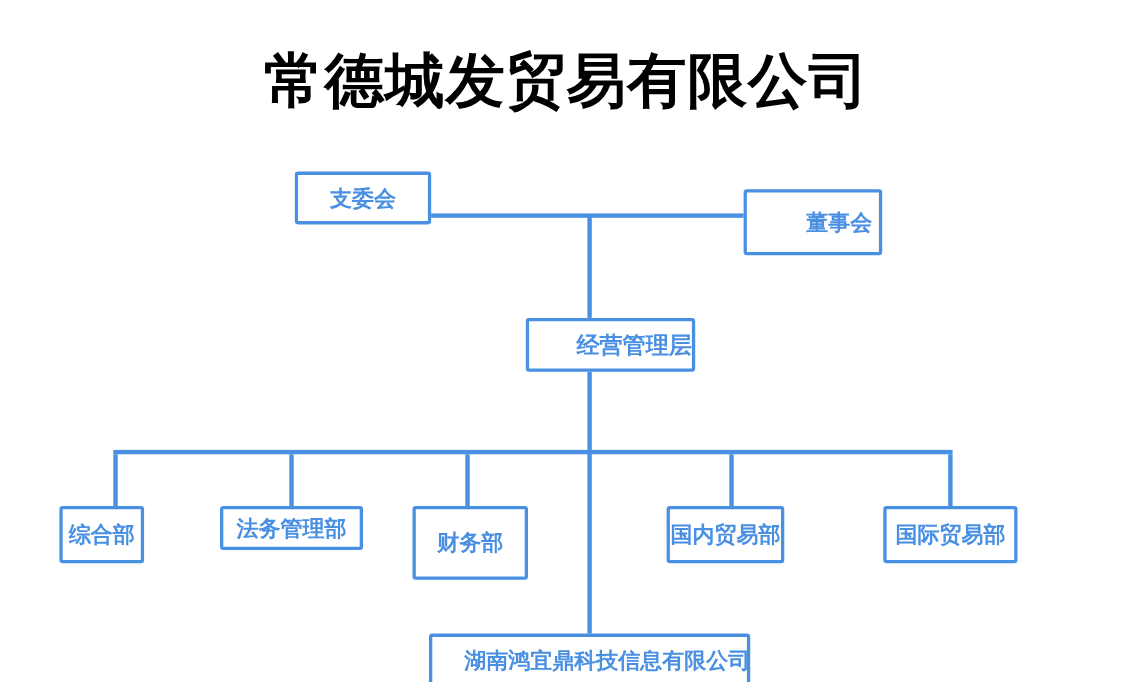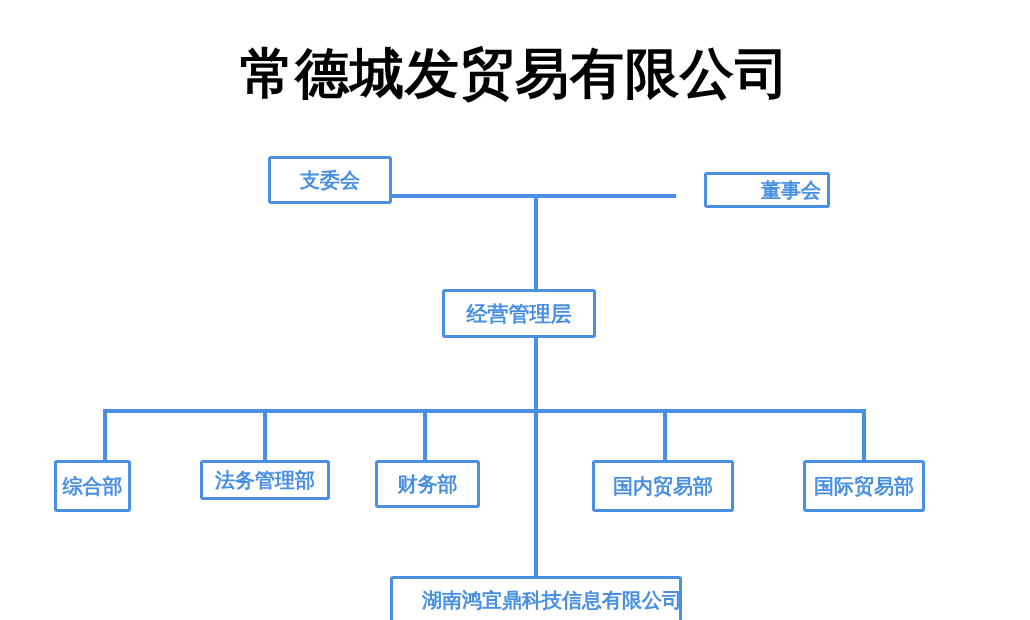--- a/index.html
+++ b/index.html
@@ -43,26 +43,26 @@
     z-index: 2;
   }
   .node.wide { font-size: 20px; padding-left: 32px; }
   .line {
     position: absolute;
     background: var(--accent);
     z-index: 1;
   }
   
   .n-branch    { left: 268px; top: 120px; width: 124px; height: 48px; }
-  .n-board     { left: 704px; top: 136px; width: 126px; height: 36px; padding-left: 48px; }
-  .n-mgmt      { left: 442px; top: 253px; width: 154px; height: 49px; font-size: 21px; }
+  .n-board     { left: 676px; top: 136px; width: 126px; height: 60px; padding-left: 48px; }
+  .n-mgmt      { left: 478px; top: 253px; width: 154px; height: 49px; font-size: 21px; justify-content: flex-end; }
   .n-general   { left:  54px; top: 424px; width: 77px; height: 52px; }
   .n-legal     { left: 200px; top: 424px; width: 130px; height: 40px; }
-  .n-finance   { left: 375px; top: 424px; width: 105px; height: 48px; }
-  .n-domestic  { left: 592px; top: 424px; width: 142px; height: 52px; }
+  .n-finance   { left: 375px; top: 424px; width: 105px; height: 67px; }
+  .n-domestic  { left: 606px; top: 424px; width: 107px; height: 52px; }
   .n-intl      { left: 803px; top: 424px; width: 122px; height: 52px; }
   .n-subsid    { left: 390px; top: 540px; width: 292px; height: 49px; }
   
   .l-top-h     { left: 392px; top: 158px; width: 284px; height: 4px; }
   .l-root-v    { left: 534px; top: 160px; width: 4px;  height: 93px; }
   .l-trunk-v   { left: 534px; top: 302px; width: 4px;  height: 238px; }
   .l-branch-h  { left: 103px; top: 373px; width: 763px; height: 4px; }
   .l-drop-1    { left: 103px; top: 377px; width: 4px;  height: 47px; }
   .l-drop-2    { left: 263px; top: 377px; width: 4px;  height: 47px; }
   .l-drop-3    { left: 423px; top: 377px; width: 4px;  height: 47px; }

